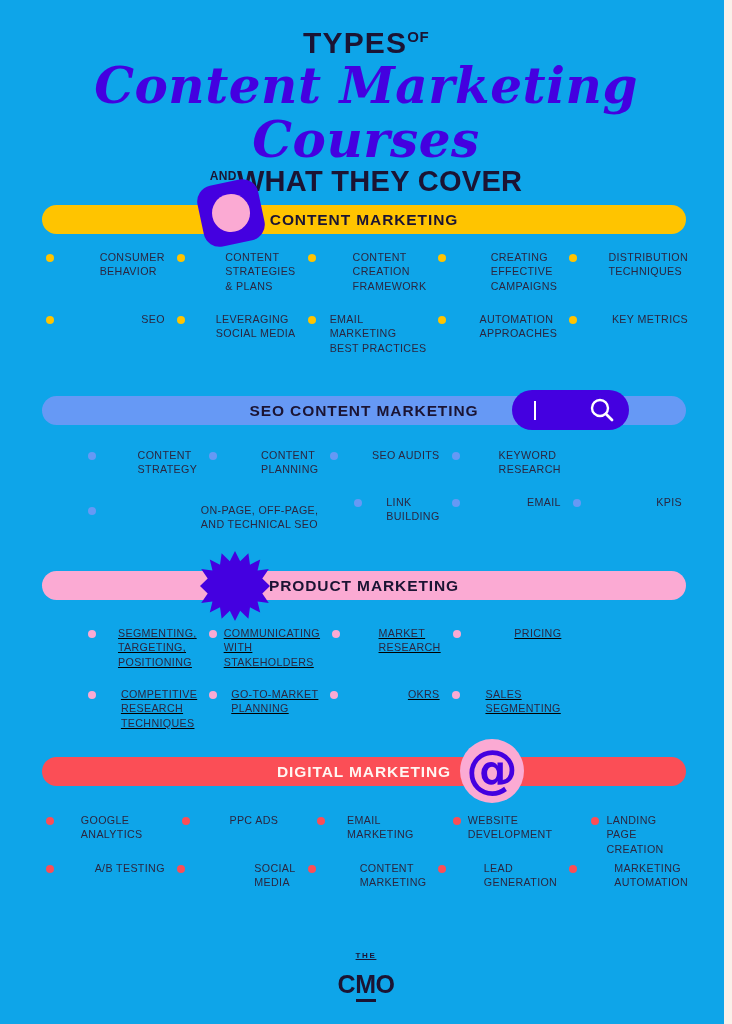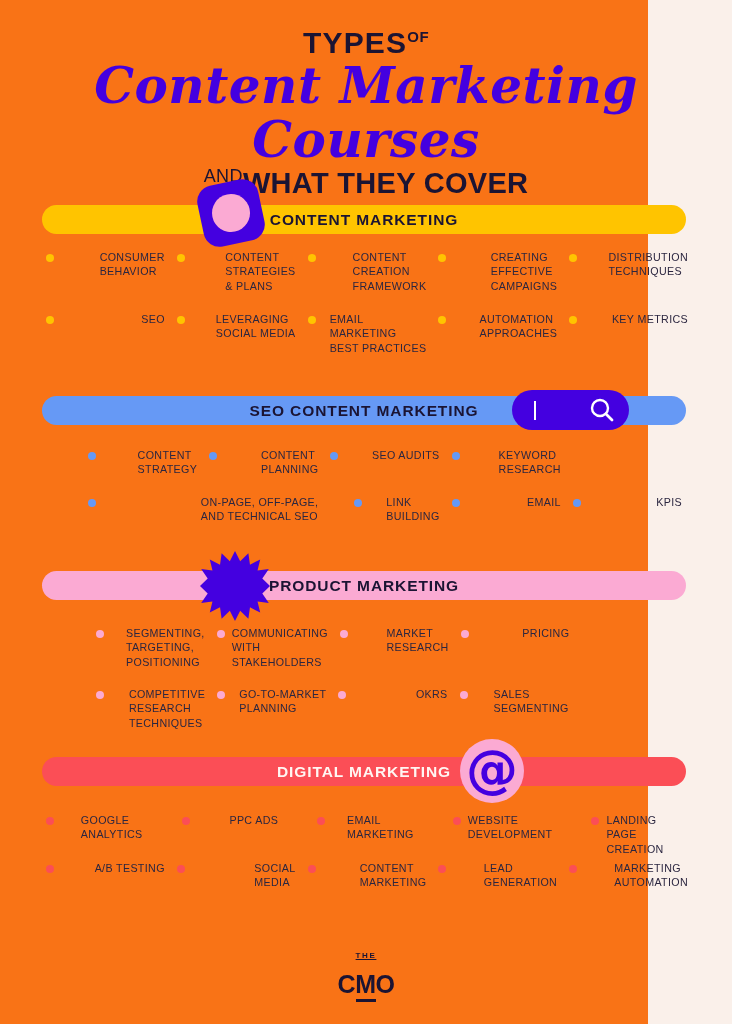--- a/index.html
+++ b/index.html
@@ -5,23 +5,23 @@
   * { box-sizing: border-box; margin: 0; padding: 0; }
   html, body {
     width: 732px;
     height: 1024px;
     background: #FAF0EA;
     font-family: "Liberation Sans", sans-serif;
     overflow: hidden;
   }
   #page {
     position: relative;
-    width: 648px;
+    width: 724px;
     height: 1024px;
-    background: #f97316;
+    background: #0ea5e9;
   }
 
   
   .header {
     position: absolute;
     top: 28px;
     left: 0;
     width: 732px;
     text-align: center;
   }
@@ -54,22 +54,22 @@
   .line-cover {
     display: block;
     margin-top: 2px;
     font-size: 29px;
     font-weight: 700;
     letter-spacing: 0.3px;
     color: #1B1433;
     line-height: 1;
   }
   .line-cover .sup {
-    font-size: 18px;
-    font-weight: 400;
+    font-size: 12px;
+    font-weight: 700;
     vertical-align: super;
     letter-spacing: 0.4px;
   }
 
   
   .section { position: absolute; left: 0; width: 732px; }
   .bar {
     position: absolute;
     left: 42px;
     width: 644px;
@@ -158,21 +158,21 @@
     font-size: 10.7px;
     line-height: 1.35;
     letter-spacing: 0.35px;
     color: #2B2640;
     white-space: pre-line;
   }
 
   
   .s1 .grid { left: 46px; }
   .s2 .grid { left: 88px; }
-  .s3 .grid { left: 96px; }
+  .s3 .grid { left: 88px; text-decoration: underline; }
   .s4 .grid { left: 46px; }
 
   
   .footer {
     position: absolute;
     left: 0; top: 952px;
     width: 732px;
     text-align: center;
   }
   .logo-the {
@@ -306,21 +306,21 @@
           <span class="item-label">SEO AUDITS</span>
         </div>
       <div class="item">
           <span class="dot" style="background:#6699F5"></span>
           <span class="item-label">KEYWORD
 RESEARCH</span>
         </div>
       <div></div>
     </div>
     <div class="grid" style="top:495px; width:600px;">
-      <div class="item" style="grid-column: span 2;">
+      <div class="item" style="grid-column: span 2; margin-top: 8px;">
           <span class="dot" style="background:#6699F5"></span>
           <span class="item-label">ON-PAGE, OFF-PAGE,
 AND TECHNICAL SEO</span>
         </div>
       <div class="item" style="margin-left:24px;">
           <span class="dot" style="background:#6699F5"></span>
           <span class="item-label">LINK
 BUILDING</span>
         </div>
       <div class="item">

